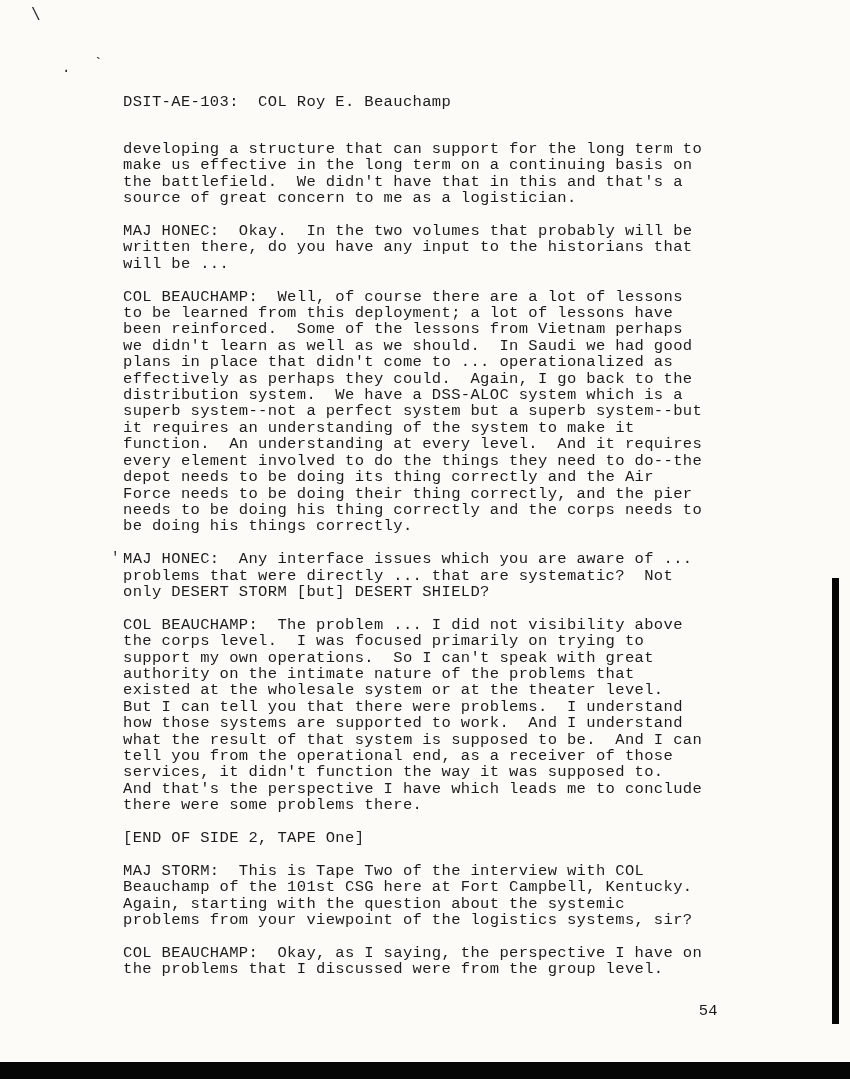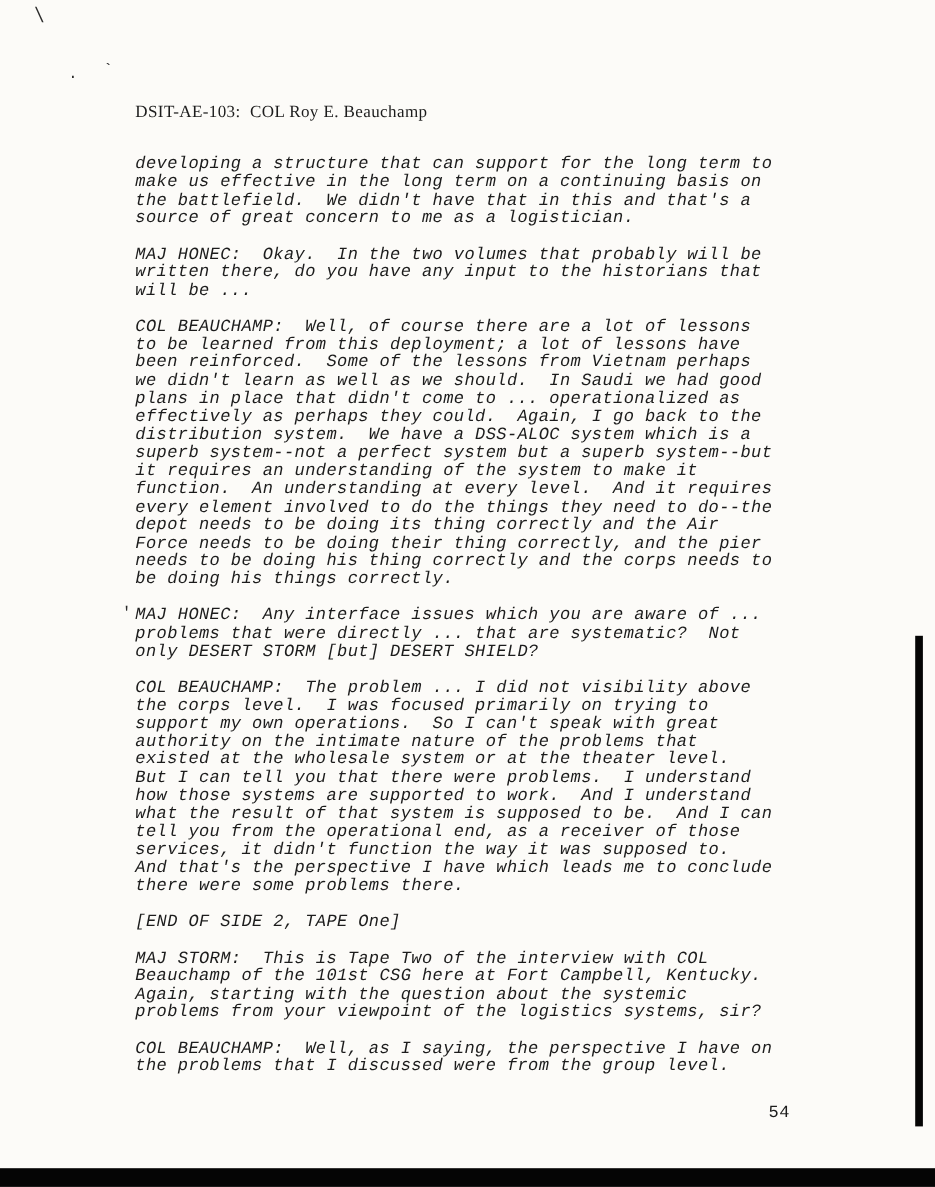--- a/index.html
+++ b/index.html
@@ -17,31 +17,29 @@
     font-family: "Liberation Mono", "DejaVu Sans Mono", monospace;
     color: #1c1c1c;
   }
   .doc-header {
     position: absolute;
     left: 123px;
     top: 93px;
     font-size: 15.5px;
     letter-spacing: 0.35px;
     white-space: pre;
-    font-family: Liberation Serif, serif;
   }
   .doc-body {
     position: absolute;
     left: 123px;
     top: 141px;
     width: 600px;
     font-size: 15.5px;
     letter-spacing: 0.35px;
     line-height: 16.4px;
-    font-style: italic;
   }
   .doc-body p {
     margin: 0 0 16.4px 0;
     white-space: pre;
   }
   .doc-body p.centered {
     white-space: pre;
   }
   .page-number {
     position: absolute;
@@ -136,21 +134,21 @@
 what the result of that system is supposed to be.  And I can
 tell you from the operational end, as a receiver of those
 services, it didn't function the way it was supposed to.
 And that's the perspective I have which leads me to conclude
 there were some problems there.</p>
     <p class="centered">[END OF SIDE 2, TAPE One]</p>
     <p>MAJ STORM:  This is Tape Two of the interview with COL
 Beauchamp of the 101st CSG here at Fort Campbell, Kentucky.
 Again, starting with the question about the systemic
 problems from your viewpoint of the logistics systems, sir?</p>
-    <p>COL BEAUCHAMP:  Well, as I saying, the perspective I have on
+    <p>COL BEAUCHAMP:  Okay, as I saying, the perspective I have on
 the problems that I discussed were from the group level.</p>
   </div>
 
   <div class="page-number">54</div>
 
   <span class="mark mark-topleft">\</span>
   <span class="mark mark-dot">.</span>
   <span class="mark mark-tick">`</span>
   <span class="mark mark-stray-quote">'</span>
 

